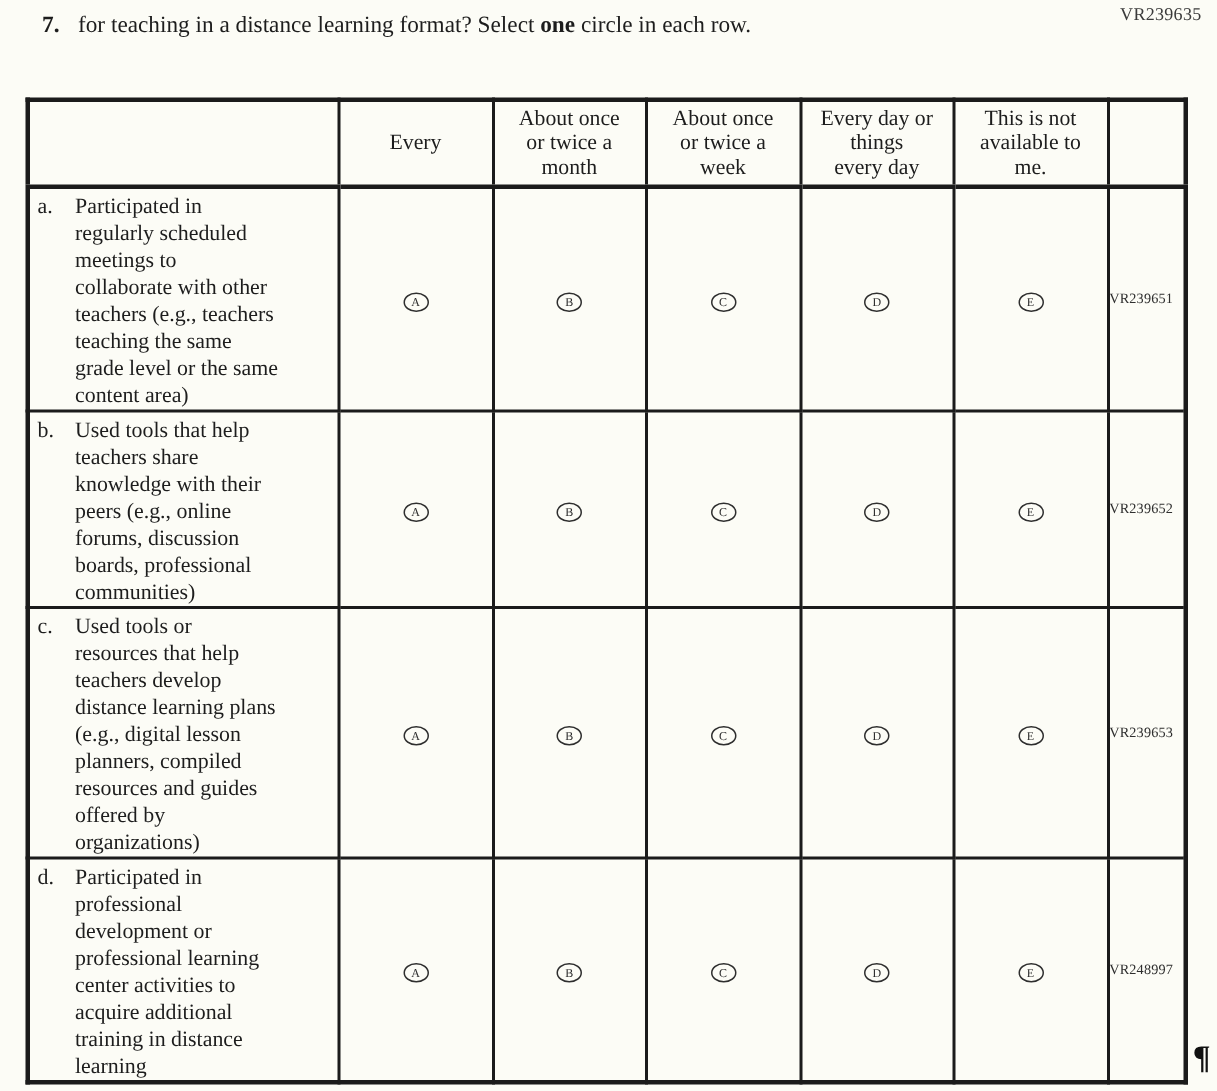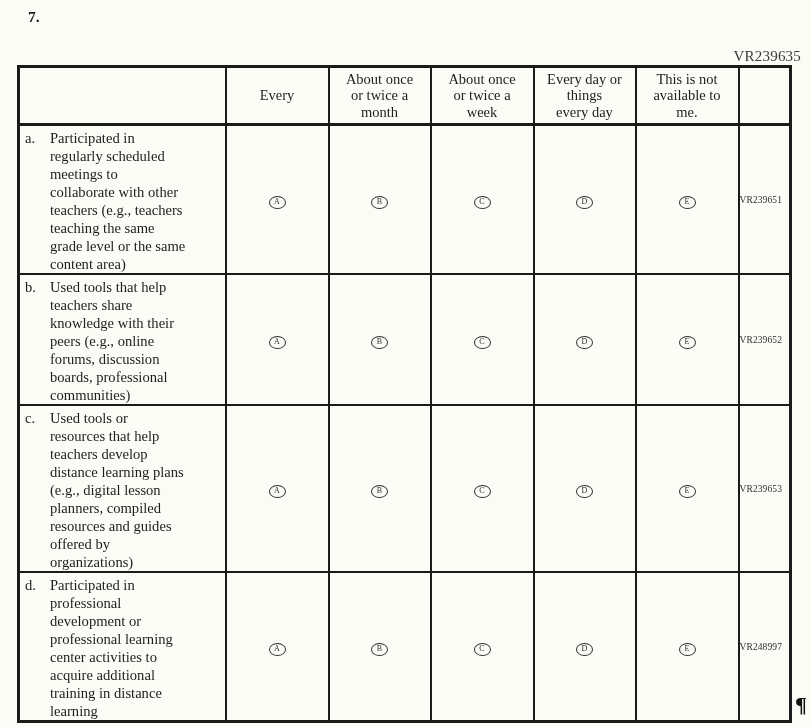--- a/index.html
+++ b/index.html
@@ -7,21 +7,21 @@
     width:811px;height:727px;
     background:#fcfcf6;
     font-family:"Liberation Serif", serif;
     color:#1d1d1d;
     position:relative;
     overflow:hidden;
   }
   
   .page-code{
     position:absolute;top:2px;right:10px;
-    font-size:15px;color:#3a3a3a;letter-spacing:0.2px;margin-top:46px;
+    font-size:12px;color:#3a3a3a;letter-spacing:0.2px;
   }
   
   .question{
     position:absolute;top:8px;left:28px;width:720px;
     font-size:15.5px;line-height:18.5px;
   }
   .q-number{
     position:absolute;left:0;top:0;
     font-weight:bold;
   }
@@ -81,20 +81,21 @@
   }
 </style>
 </head>
 <body>
 
 <span class="page-code">VR239635</span>
 
 <div class="question">
   <span class="q-number">7.</span>
   <div class="q-text">
+    <div><span>for teaching in a distance learning format? Select </span><span class="q-bold">one</span><span> circle in each row.</span></div>
   </div>
 </div>
 
 <table class="grid">
   <colgroup>
     <col style="width:207px">
       <col style="width:103px">
       <col style="width:102px">
       <col style="width:103px">
       <col style="width:102px">

